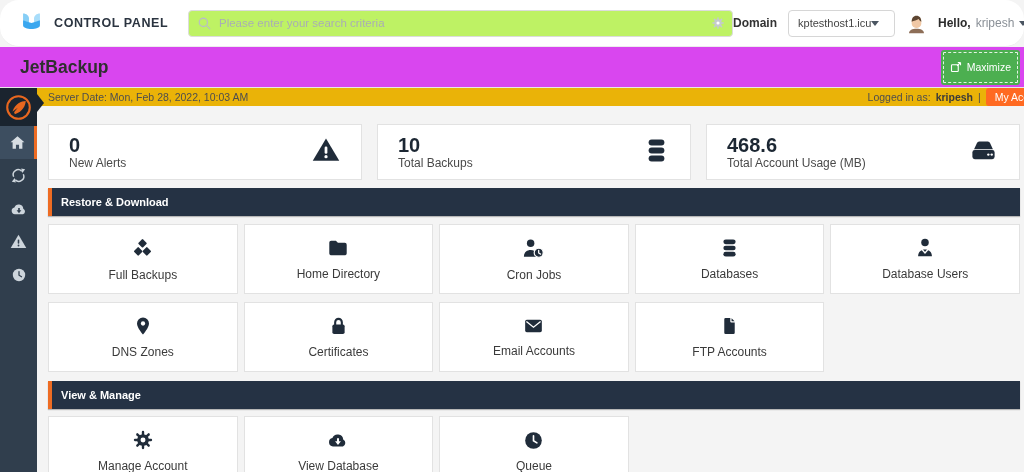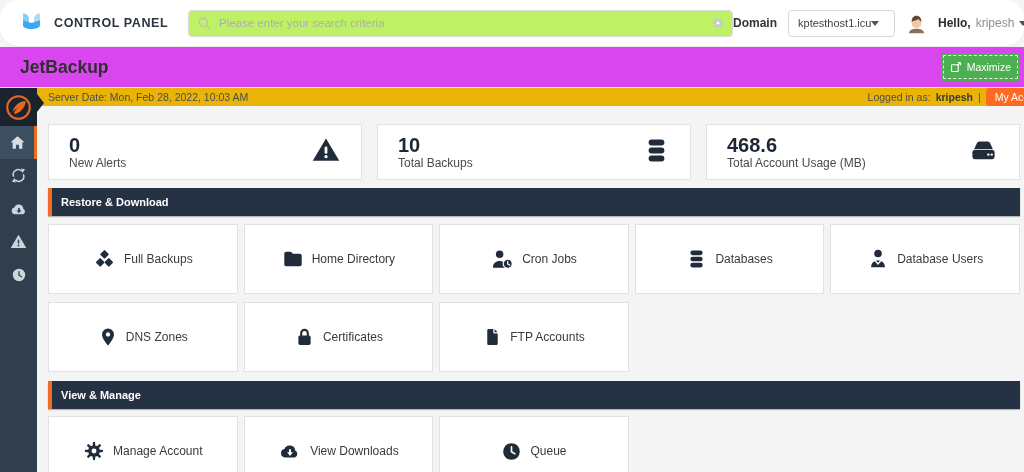--- a/index.html
+++ b/index.html
@@ -27,21 +27,21 @@
   .greeting { display:flex; align-items:center; gap:5px; background:none; border:none;
     font-size:12px; cursor:pointer; font-family:inherit; }
   .greeting b { color:#2b2b2b; }
   .greeting .gname { color:#8a9097; }
 
   
   .titlebar { height:41px; background:#d946ef; border-bottom:1px solid #e7e7e7;
     display:flex; align-items:center; padding:0 4px 0 20px;gap:44px; }
   .titlebar h1 { font-size:17.5px; font-weight:600; color:#2f2f2f; }
   .maximize-btn { margin-left:auto; display:flex; align-items:center; gap:5px;
-    background:#4CAF50; color:#fff; border:none; border-radius:3px; height:28px;
+    background:#4CAF50; color:#fff; border:none; border-radius:3px; height:35px;
     padding:0 9px; font-size:10.5px; font-family:inherit; cursor:pointer;
     outline:1px dashed rgba(255,255,255,.85); outline-offset:-3px; }
 
   
   .shell { display:flex; height:384px; }
   .sidebar { width:37px; flex:none; background:#303e4d; display:flex; flex-direction:column; }
   .logo-block { height:38px; background:#1a242f; position:relative;
     display:flex; align-items:center; justify-content:center; }
   .logo-notch { position:absolute; right:-7px; top:6px; width:0; height:0;
     border-left:7px solid #1a242f; border-top:9px solid transparent; border-bottom:9px solid transparent; }
@@ -66,21 +66,21 @@
 
   .section-bar { margin-top:8px; height:28px; background:#253244; border-left:4px solid #ee6c23;
     display:flex; align-items:center; padding-left:9px; box-shadow:0 1px 1px rgba(0,0,0,.25); }
   .section-bar span { color:#fff; font-size:11px; font-weight:bold; }
   .sb2 { margin-top:9px; }
 
   .tile-grid { margin-top:8px; display:grid; grid-template-columns:repeat(5,1fr);
     gap:8px 6px; }
   .tg2 { margin-top:7px; }
   .tile { background:#fff; border:1px solid #e2e2e2; height:70px; cursor:pointer;
-    display:flex; flex-direction:row; align-items:center; justify-content:center; gap:8px; }
+    display:flex; flex-direction:column; align-items:center; justify-content:center; gap:8px; }
   .tlabel { font-size:12px; color:#3a3a3a; }
   .ticon, .sicon { display:inline-flex; }
 </style>
 </head>
 <body>
 
 <header class="topbar">
   <div class="brand">
     <span style="display:inline-flex;">
       <svg width="27" height="27" viewBox="0 0 32 32">
@@ -329,20 +329,29 @@
           <span class="ticon">
             <svg width="21" height="22" viewBox="0 0 24 24">
               <path d="M8.2 11 V7.6 a3.8 3.8 0 0 1 7.6 0 V11" fill="none" stroke="#202c3a" stroke-width="2.4"></path>
               <rect x="5" y="10.4" width="14" height="10.8" rx="2" fill="#202c3a"></rect>
             </svg>
           </span>
           <span class="tlabel">Certificates</span>
         </div>
         <div class="tile">
           <span class="ticon">
+            <svg width="23" height="20" viewBox="0 0 24 24" fill="#202c3a">
+              <rect x="2" y="4.5" width="20" height="15" rx="2"></rect>
+              <path d="M3.5 6.5 12 13.5 20.5 6.5" fill="none" stroke="#fff" stroke-width="1.6"></path>
+            </svg>
+          </span>
+          <span class="tlabel">Email Accounts</span>
+        </div>
+        <div class="tile">
+          <span class="ticon">
             <svg width="19" height="22" viewBox="0 0 24 24" fill="#202c3a">
               <path d="M13 2 H7 a1.6 1.6 0 0 0 -1.6 1.6 v16.8 A1.6 1.6 0 0 0 7 22 h10 a1.6 1.6 0 0 0 1.6-1.6 V7.6 h-4.2 A1.4 1.4 0 0 1 13 6.2 Z"></path>
               <path d="M14.6 2.2 18.4 6 h-3.8 Z"></path>
             </svg>
           </span>
           <span class="tlabel">FTP Accounts</span>
         </div>
       </div>
 
       <div class="section-bar sb2">
@@ -363,21 +372,21 @@
           </span>
           <span class="tlabel">Manage Account</span>
         </div>
         <div class="tile">
           <span class="ticon">
             <svg width="24" height="22" viewBox="0 0 24 24" fill="#202c3a">
               <path d="M6.5 19 a4.6 4.6 0 0 1 -.6-9.1 A6.1 6.1 0 0 1 17.7 11.5 4.1 4.1 0 0 1 17.4 19 Z"></path>
               <path fill="#fff" d="M10.9 10.2 h2.2 v3.2 h2.1 L12 17.5 8.8 13.4 h2.1 Z"></path>
             </svg>
           </span>
-          <span class="tlabel">View Downloads</span>
+          <span class="tlabel">View Database</span>
         </div>
         <div class="tile">
           <span class="ticon">
             <svg width="21" height="21" viewBox="0 0 24 24">
               <circle cx="12" cy="12" r="9.5" fill="#202c3a"></circle>
               <path d="M12 6.6 V12.3 l3.9 2.4" stroke="#fff" stroke-width="1.9" fill="none" stroke-linecap="round"></path>
             </svg>
           </span>
           <span class="tlabel">Queue</span>
         </div>

